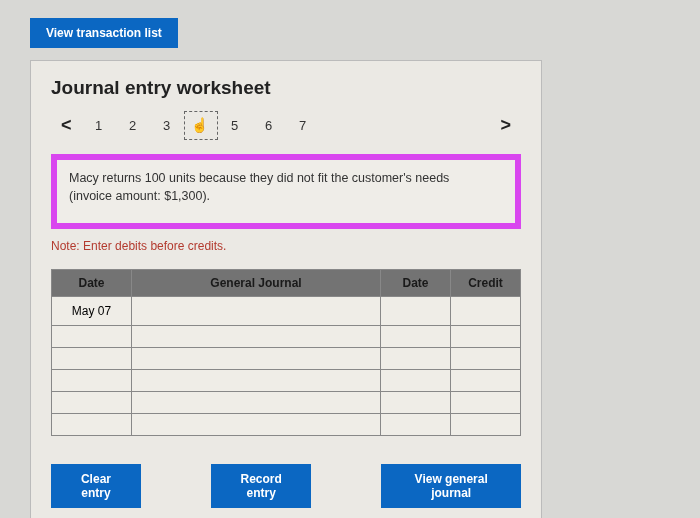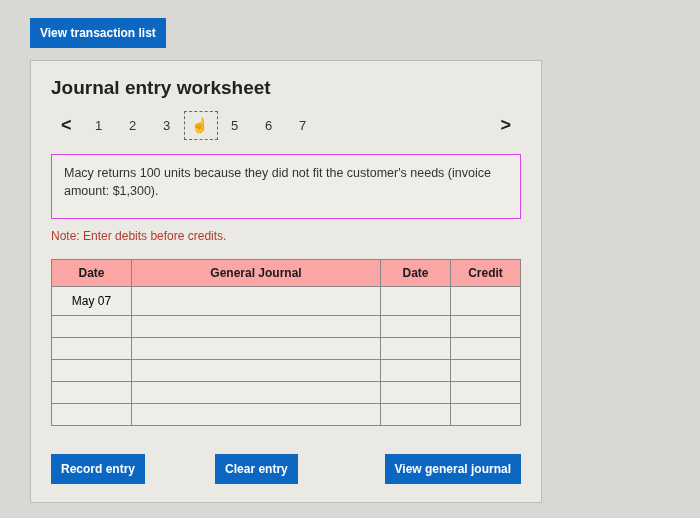--- a/index.html
+++ b/index.html
@@ -8,21 +8,21 @@
     background: #d8d8d5;
     width: 700px;
     height: 518px;
     padding: 18px 30px;
     position: relative;
   }
   .btn-blue {
     background: #0b67c2;
     color: #fff;
     border: none;
-    padding: 8px 10px;
+    padding: 8px 16px;
     font-size: 12px;
     font-weight: bold;
     cursor: pointer;
     display: inline-block;
   }
   .card {
     background: #ebe9e4;
     border: 1px solid #bbb;
     margin-top: 12px;
     padding: 16px 20px 18px 20px;
@@ -58,40 +58,40 @@
   }
   .pager .page.active {
     border: 1px dashed #666;
     position: relative;
   }
   .cursor-icon {
     font-size: 14px;
     line-height: 1;
   }
   .desc-box {
-    border: 1px solid #d946ef;
+    border: 6px solid #d946ef;
     background: #efede8;
     padding: 10px 20px 18px 12px;
     font-size: 12.5px;
     color: #333;
     line-height: 1.4;
     margin-bottom: 10px;
   }
   .note {
     color: #b33a2e;
     font-size: 12px;
     margin-bottom: 16px;
   }
   table.journal {
     border-collapse: collapse;
     width: 100%;
     font-size: 12px;
   }
   table.journal th {
-    background: #fca5a5;
+    background: #737373;
     color: #1a1a1a;
     border: 1px solid #888;
     padding: 6px 4px;
     font-weight: bold;
     margin-left: 44px;
   }
   table.journal td {
     border: 1px solid #888;
     background: #efede7;
     height: 22px;
@@ -180,20 +180,20 @@
       <tr>
         <td></td>
         <td></td>
         <td></td>
         <td></td>
       </tr>
     </tbody>
   </table>
 
   <div class="footer-btns">
+    <button class="btn-blue">Clear entry</button>
     <button class="btn-blue">Record entry</button>
-    <button class="btn-blue">Clear entry</button>
     <button class="btn-blue right">View general journal</button>
   </div>
 </div>
 
 
 
 
 </body></html>

